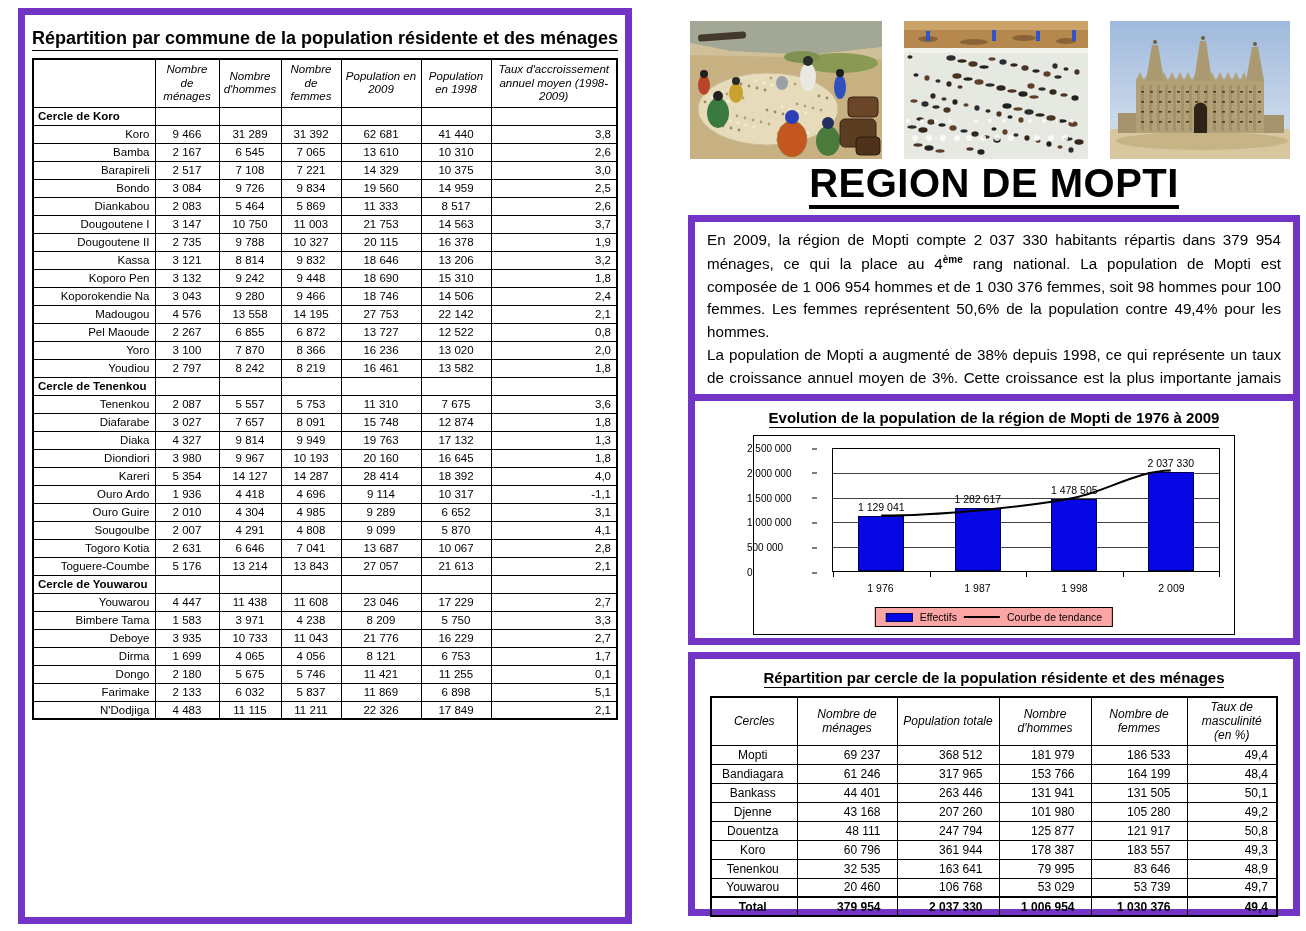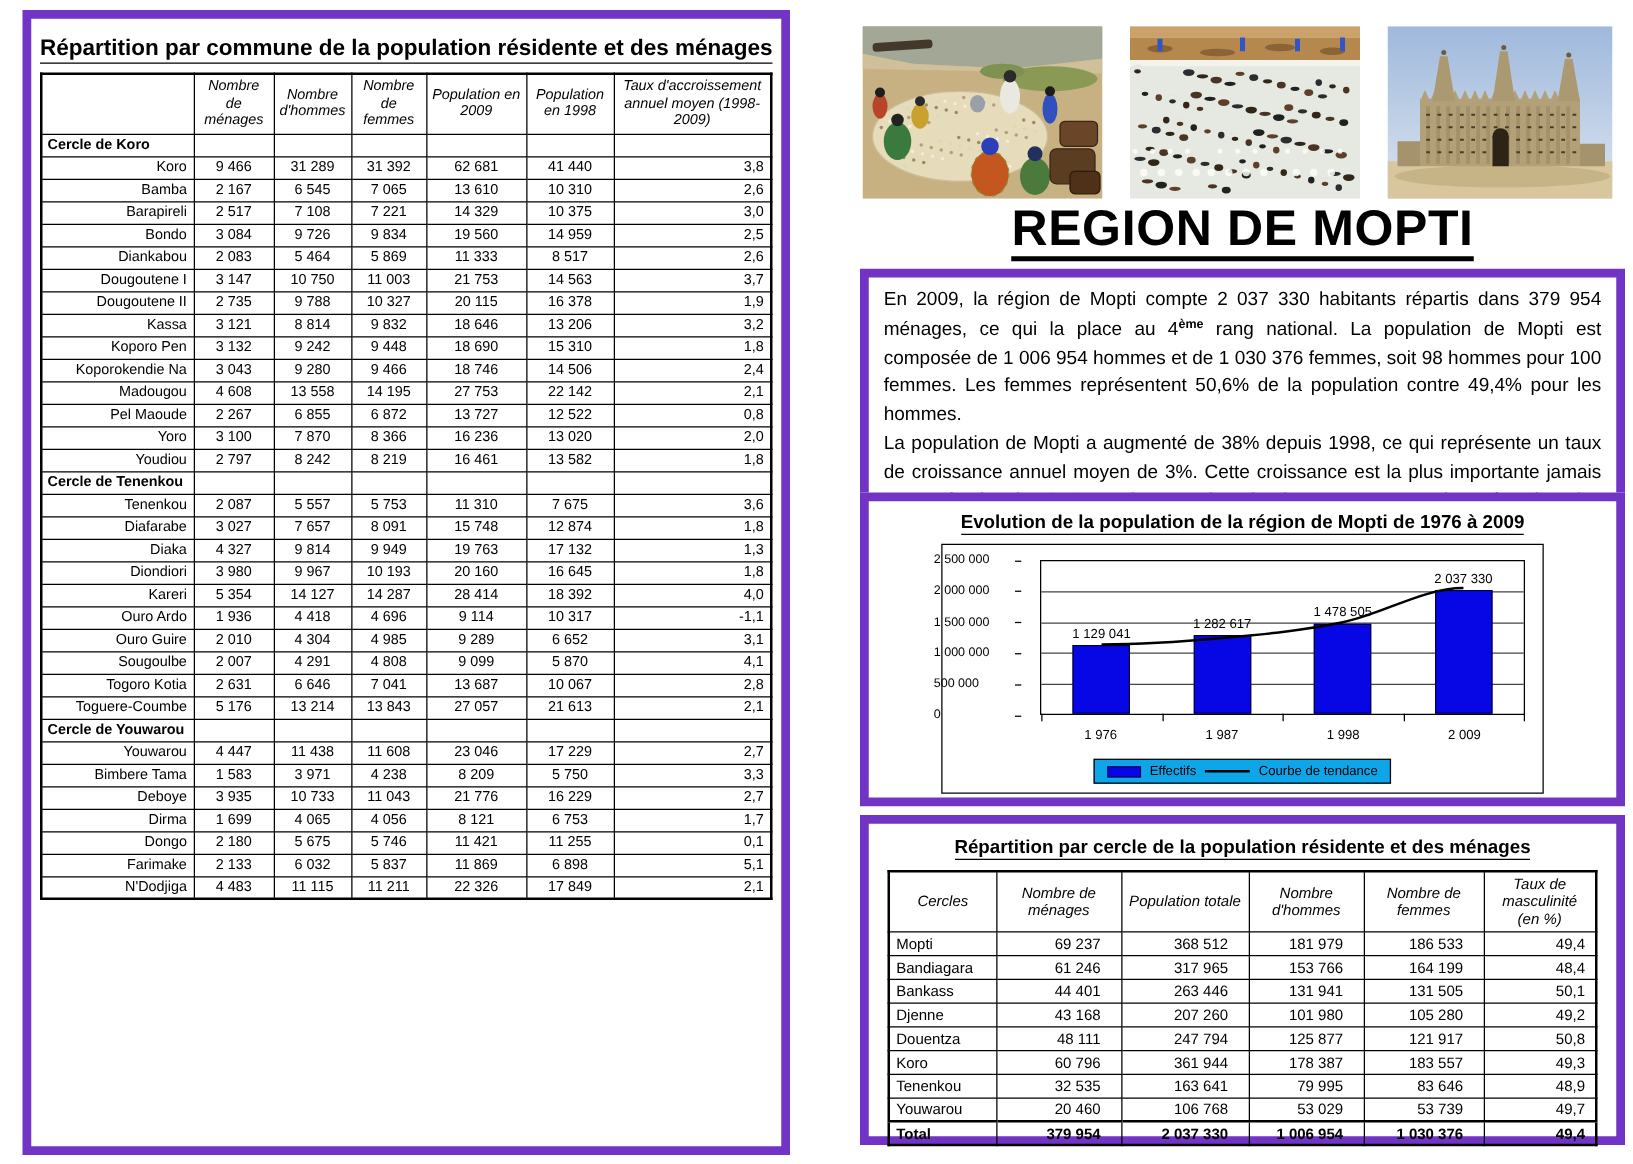--- a/index.html
+++ b/index.html
@@ -47,21 +47,21 @@
   .commune-table td.ct{text-align:center;}
   .commune-table td.rt{text-align:right;padding-right:5px;}
 
   
   .cercle-table{width:566px;margin:8px auto 0 auto;border:2px solid #000;
     font-size:12px;table-layout:fixed;}
   .cercle-table th,.cercle-table td{border:1px solid #000;padding:1px 5px;height:19px;
     white-space:nowrap;overflow:hidden;}
   .cercle-table thead th{height:48px;font-style:italic;font-weight:normal;
     text-align:center;white-space:normal;line-height:1.2;}
-  .cercle-table td.lbl{text-align:left;padding-right:8px;margin-top:45px;}
+  .cercle-table td.lbl{text-align:center;padding-right:8px;margin-top:45px;}
   .cercle-table td.num{text-align:right;padding-right:16px;}
   .cercle-table td.pct{text-align:right;padding-right:8px;}
   .cercle-table tr.total td{font-weight:bold;border-top:2.5px solid #000;}
 
   
   .chart-frame{position:relative;width:482px;height:200px;margin:7px auto 0 auto;
     border:1.5px solid #000;background:#fff;font-size:10.5px;}
   .plot{position:absolute;left:78px;right:14px;top:12px;bottom:62px;border:1px solid #000;}
   .grid{position:absolute;left:0;right:0;height:1px;background:#444;}
   .bar{position:absolute;bottom:0;width:46px;transform:translateX(-50%);
@@ -70,21 +70,21 @@
   #trend{position:absolute;left:0;top:0;width:100%;height:100%;overflow:visible;pointer-events:none;}
   .ylabels{position:absolute;left:4px;top:12px;bottom:62px;width:72px;}
   .ytick{position:absolute;right:11px;width:100%;text-align:left;padding-right:10px;
     transform:translateY(-50%);font-size:10px;}
   .ytick::after{content:"";position:absolute;right:2px;top:50%;width:5px;height:1px;background:#000;}
   .xlabels{position:absolute;left:78px;right:14px;bottom:36px;height:16px;display:flex;}
   .xtick{flex:1;text-align:center;font-size:10.5px;}
   .xaxis-tick{position:absolute;bottom:-6px;width:1px;height:6px;background:#000;}
   .legend{position:absolute;bottom:7px;left:50%;transform:translateX(-50%);
     border:1px solid #000;padding:3px 10px;display:flex;align-items:center;gap:7px;
-    font-size:10.5px;white-space:nowrap;background:#0ea5e9;}
+    font-size:10.5px;white-space:nowrap;background:#fca5a5;}
   .sw{width:27px;height:9px;background:var(--barblue);border:1px solid #000a5c;display:inline-block;}
   .ln{width:36px;height:2px;background:#000;display:inline-block;}
 </style>
 </head>
 <body>
 
 <div class="page">
 
   <div class="left-box">
     <div class="panel-title">
@@ -206,21 +206,21 @@
             <td class="nm">Koporokendie Na</td>
             <td class="ct">3 043</td>
             <td class="ct">9 280</td>
             <td class="ct">9 466</td>
             <td class="ct">18 746</td>
             <td class="ct">14 506</td>
             <td class="rt">2,4</td>
           </tr>
           <tr>
             <td class="nm">Madougou</td>
-            <td class="ct">4 608</td>
+            <td class="ct">4 576</td>
             <td class="ct">13 558</td>
             <td class="ct">14 195</td>
             <td class="ct">27 753</td>
             <td class="ct">22 142</td>
             <td class="rt">2,1</td>
           </tr>
           <tr>
             <td class="nm">Pel Maoude</td>
             <td class="ct">2 267</td>
             <td class="ct">6 855</td>

